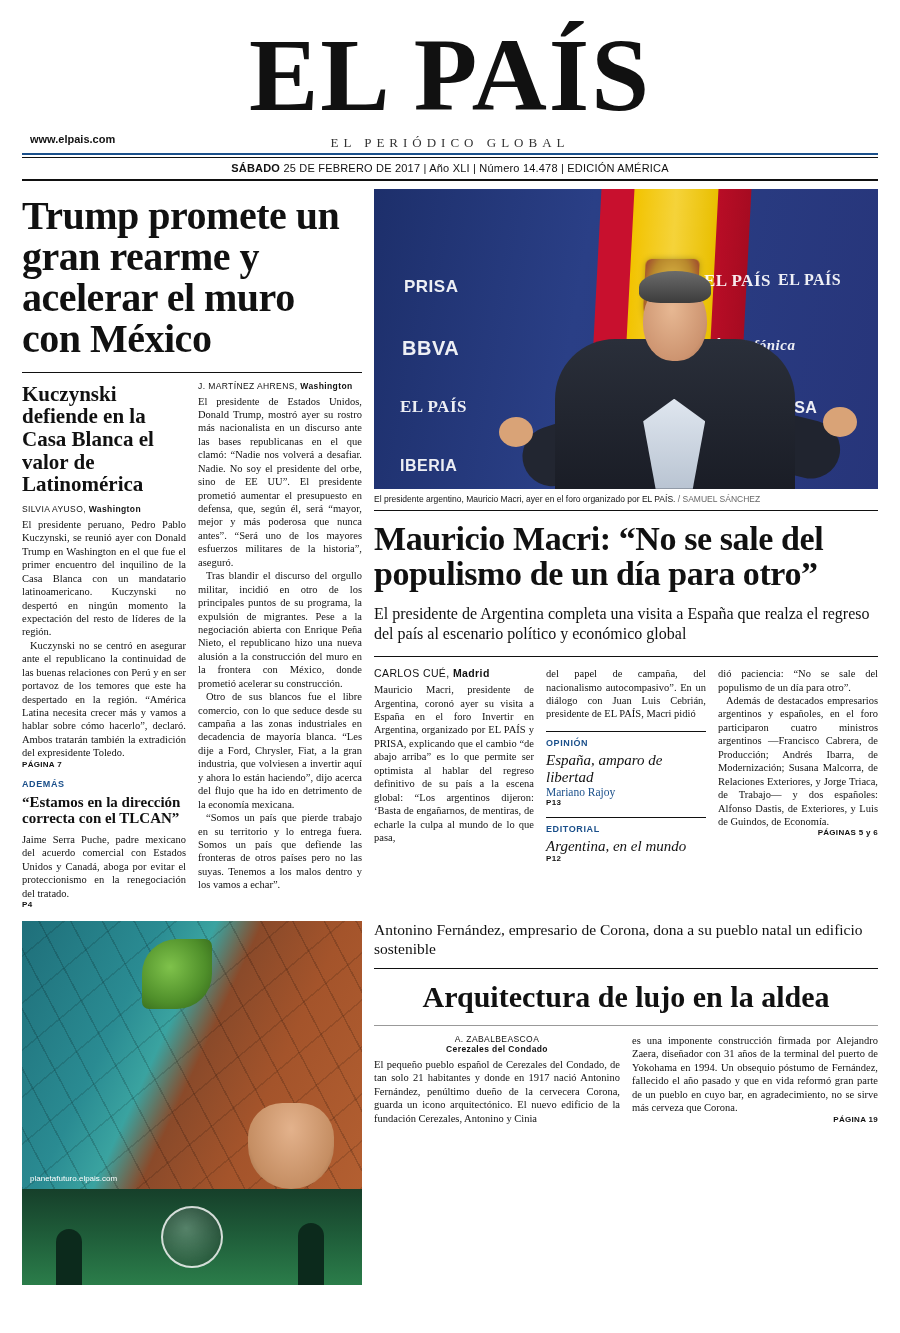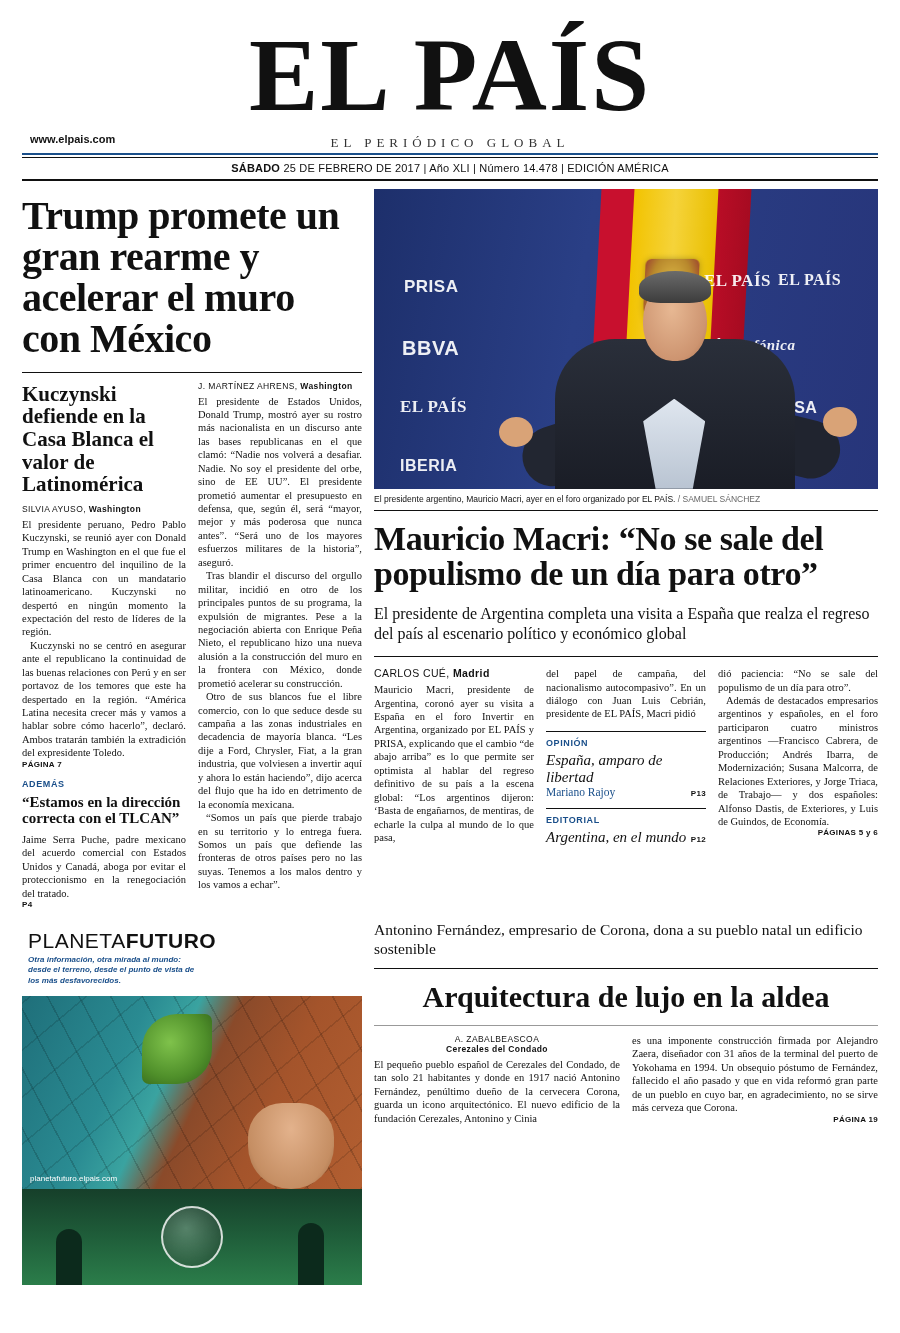--- a/index.html
+++ b/index.html
@@ -207,21 +207,21 @@
     border-top: 1px solid #111; padding-top: 6px;
   }
   .op-title {
     font-family: "Liberation Serif", serif;
     font-size: 15px; line-height: 1.12; font-style: italic;
   }
   .op-author {
     font-family: "Liberation Serif", serif;
     font-size: 11.5px; color: #1a4f8a; font-style: normal;
   }
-  .op-author-row { display: flex; justify-content: space-between; align-items: baseline; }
+  .op-author-row { display: flex; justify-content: space-between; align-items: baseline; flex-direction: column; }
 
   
   .bottom { display: flex; gap: 12px; margin-top: 12px; }
   .bl { width: 340px; flex: 0 0 340px; }
   .br { flex: 1; }
 
   .promo {
     width: 100%; height: 268px; position: relative; overflow: hidden;
     background: #fff;
   }
@@ -231,21 +231,21 @@
     padding: 8px 0 2px 6px; font-weight: 300;
   }
   .promo-head b { font-weight: bold; }
   .promo-desc {
     font-family: "Liberation Sans", sans-serif;
     font-size: 8px; line-height: 1.3; color: #1a4f8a;
     padding: 0 6px 6px 6px; font-weight: bold; font-style: italic;
     width: 180px;
   }
   .promo-img {
-    position: absolute; left: 0; right: 0; bottom: 0; height: 193px;
+    position: absolute; left: 0; right: 0; bottom: 0; height: 268px;
     background:
       linear-gradient(115deg, #1f6f7a 0%, #2a8b92 30%, #3aa3a0 42%, #8a4a2a 52%, #a4542b 70%, #b35f31 100%);
   }
   .promo-img .cracks {
     position: absolute; inset: 0;
     background:
       repeating-linear-gradient(62deg, rgba(0,0,0,.25) 0 1.5px, transparent 1.5px 28px),
       repeating-linear-gradient(-40deg, rgba(0,0,0,.18) 0 1.5px, transparent 1.5px 36px);
     opacity: .65;
   }

